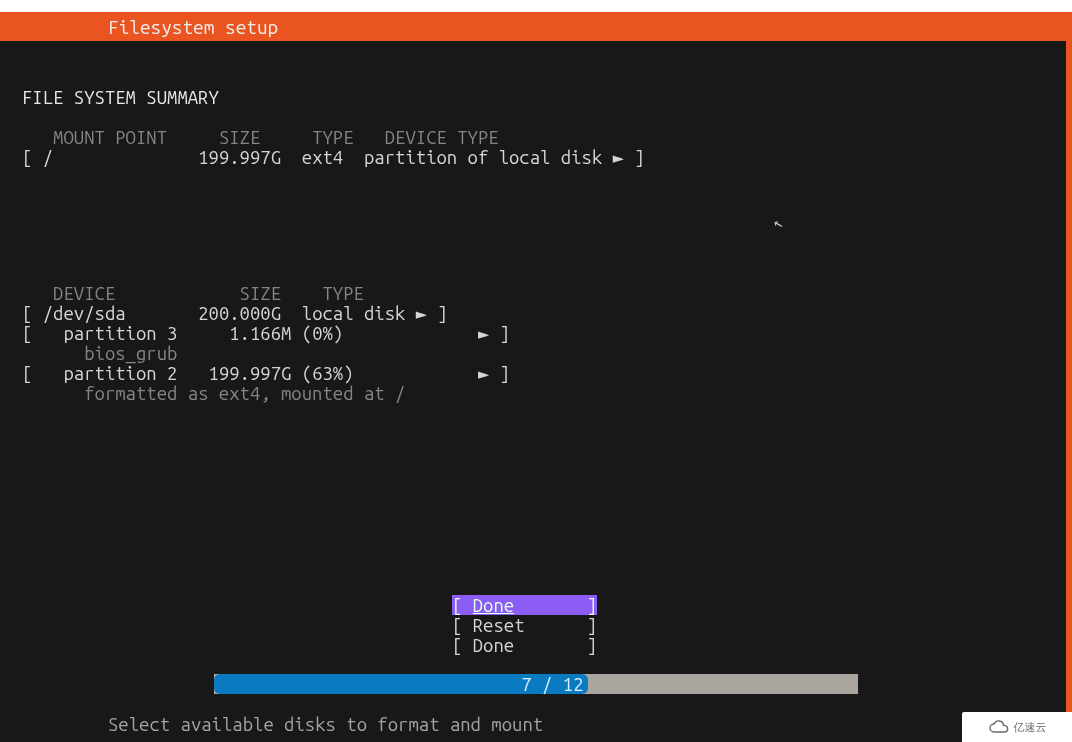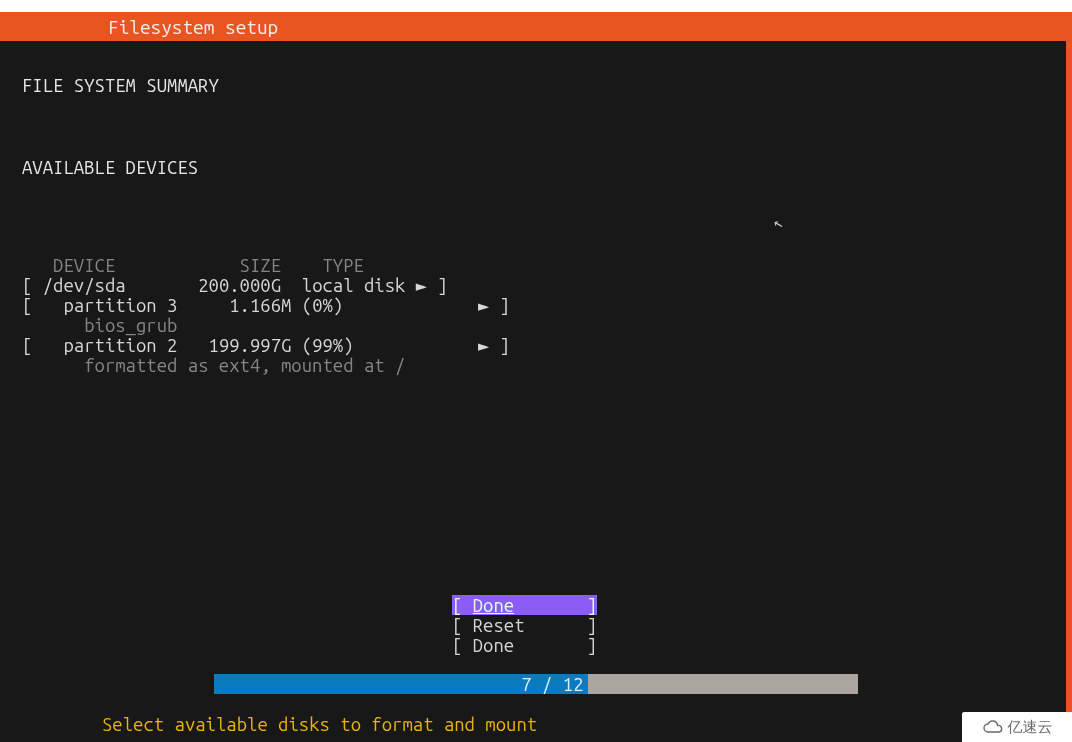--- a/index.html
+++ b/index.html
@@ -34,21 +34,21 @@
     right: 0;
     width: 6px;
     bottom: 30px;
     background: #e95420;
   }
   .content {
     padding: 30px 22px 0 22px;
   }
   .section-title {
     color: #e0e0e0;
-    margin-top: 4px;
+    margin-top: 16px;
     white-space: pre;
   }
   .dim { color: #858585; }
   .bright { color: #e8e8e8; }
   pre.block {
     margin: 0;
     font-family: inherit;
     font-size: inherit;
     line-height: inherit;
     white-space: pre;
@@ -84,47 +84,48 @@
   .progress-fill {
     background: #0a7bc1;
     height: 100%;
     display: flex;
     align-items: center;
     justify-content: flex-end;
     color: #d7efff;
     padding-right: 4px;
     box-sizing: border-box;
     white-space: pre;
+    border-radius: 6px;
   }
   .footer-help {
     position: absolute;
-    left: 102px;
+    left: 108px;
     top: 714px;
-    color: #eab308;
+    color: #a3a3a3;
     white-space: pre;
   }
   .cursor {
     position: absolute;
     left: 773px;
     top: 212px;
     font-size: 16px;
     color: #c9c9c9;
     pointer-events: none;
     transform: rotate(-15deg);
   }
   .watermark {
     position: absolute;
     right: 0;
     bottom: 0;
     width: 110px;
     height: 30px;
     background: #ffffff;
     color: #6a6a6a;
     font-family: Arial, sans-serif;
-    font-size: 15px;
+    font-size: 11px;
     display: flex;
     align-items: center;
     justify-content: center;
     border-radius: 2px 0 0 0;
     gap: 4px;
   }
   .watermark svg { flex: 0 0 auto; }
 </style>
 </head>
 <body>
@@ -134,34 +135,35 @@
 <div class="header">
   <span>Filesystem setup</span>
 </div>
 
 <div class="right-stripe"></div>
 
 <div class="content">
 
   <div class="section-title bright">FILE SYSTEM SUMMARY</div>
   <div class="spacer-sm"></div>
+  <pre class="block"><span class="dim row">   <span>MOUNT POINT</span>     <span>SIZE</span>     <span>TYPE</span>   <span>DEVICE TYPE</span></span>
+<span class="row">[ <span>/</span>              <span>199.997G</span>  <span>ext4</span>  <span>partition of local disk</span> <span class="arrow">►</span> ]</span></pre>
 
   <div class="spacer-md"></div>
 
-  <div class="section-title bright">AVAILABLE DEVICES</div>
   <div class="spacer-sm"></div>
 
   <div class="spacer-md"></div>
 
   <div class="spacer-sm"></div>
   <pre class="block"><span class="dim row">   <span>DEVICE</span>            <span>SIZE</span>    <span>TYPE</span></span>
 <span class="row">[ <span>/dev/sda</span>       <span>200.000G</span>  <span>local disk</span> <span class="arrow">►</span> ]</span>
 <span class="row">[   <span>partition 3</span>     <span>1.166M</span> <span>(0%)</span>             <span class="arrow">►</span> ]</span>
 <span class="row dim">      <span>bios_grub</span></span>
-<span class="row">[   <span>partition 2</span>   <span>199.997G</span> <span>(99%)</span>            <span class="arrow">►</span> ]</span>
+<span class="row">[   <span>partition 2</span>   <span>199.997G</span> <span>(63%)</span>            <span class="arrow">►</span> ]</span>
 <span class="row dim">      <span>formatted as ext4, mounted at /</span></span></pre>
 
 </div>
 
 <div class="buttons">
   <span class="btn btn-selected">[ <span class="ul">Done</span>       ]</span>
   <span class="btn">[ <span>Reset</span>      ]</span>
   <span class="btn">[ <span>Done</span>       ]</span>
 </div>
 

